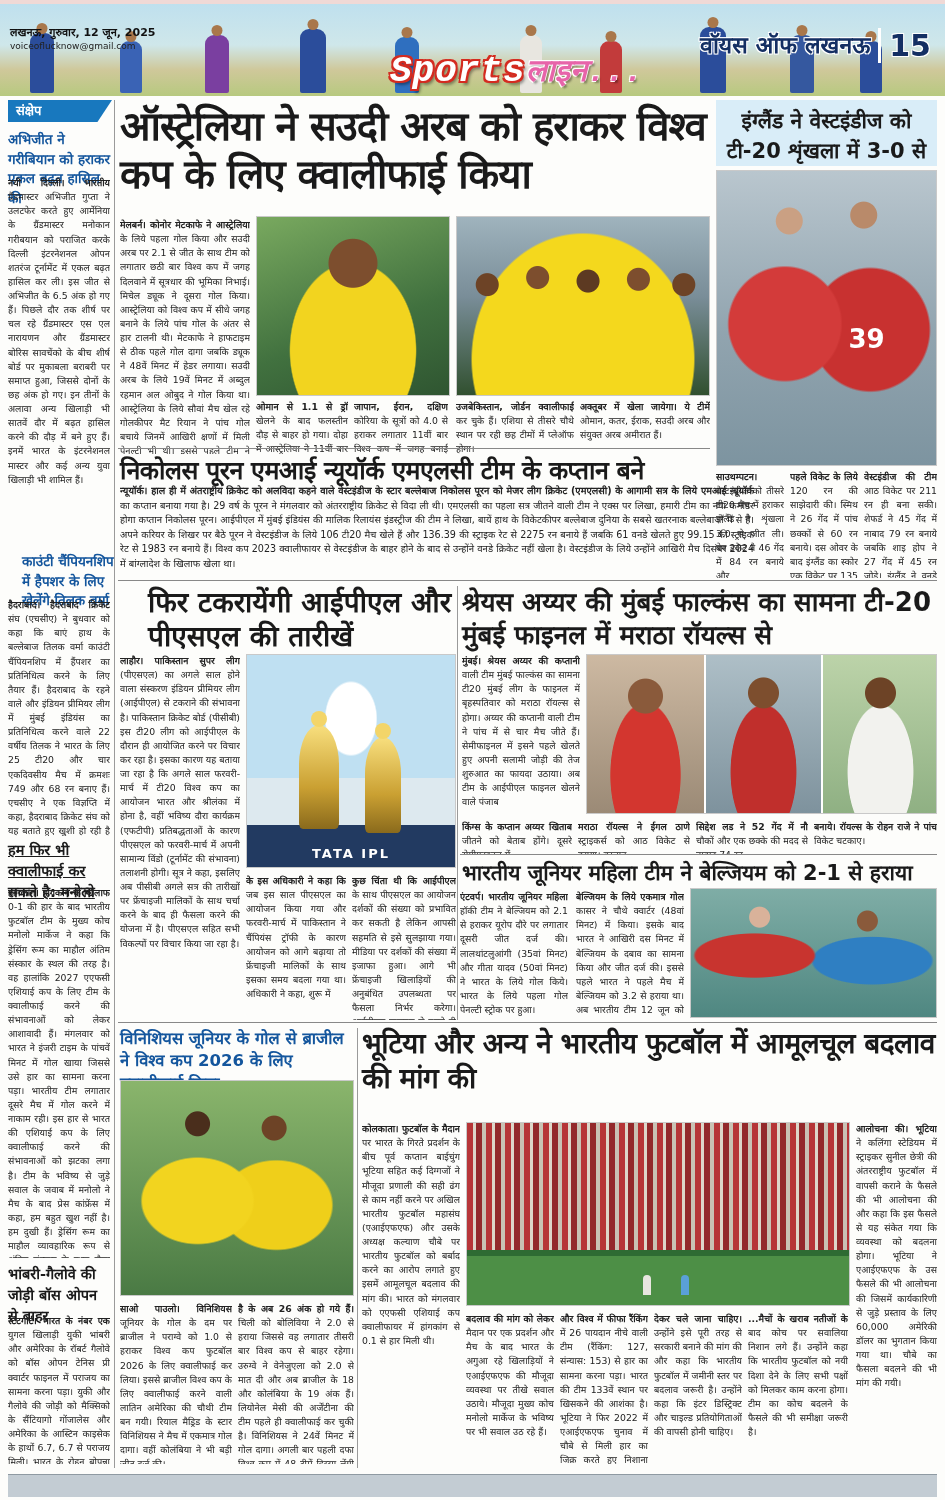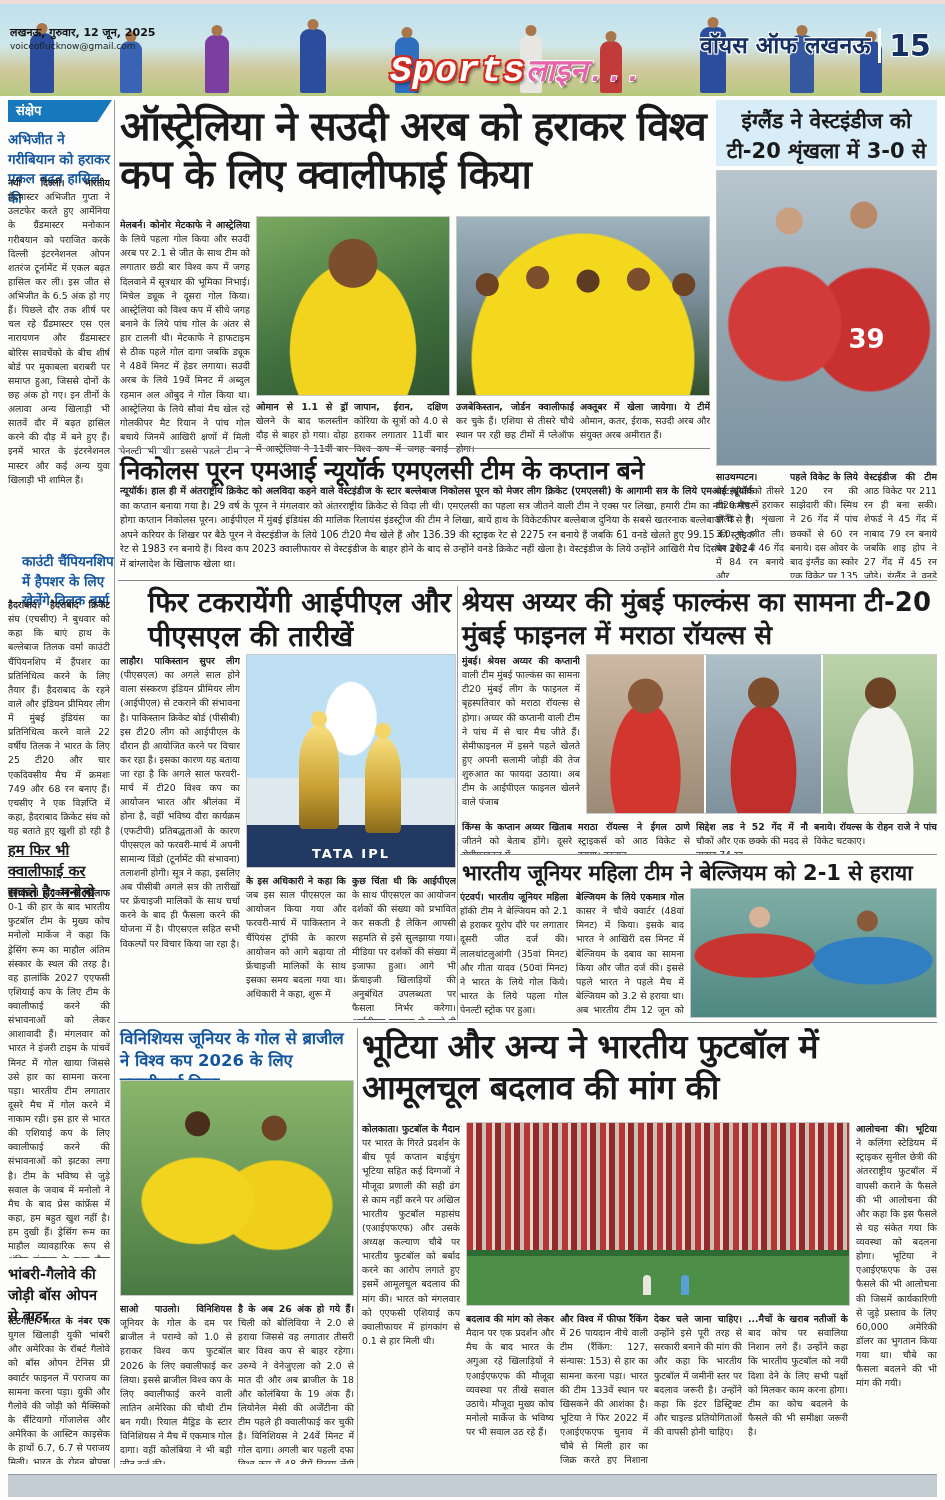--- a/index.html
+++ b/index.html
@@ -89,21 +89,21 @@
   .trophy-label{position:absolute;bottom:6px;width:100%;text-align:center;color:#fff;
     font-weight:bold;font-size:13px;letter-spacing:2px;}
   
   #hl-aus{font-size:40px;font-weight:bold;line-height:1.2;letter-spacing:-1px;}
   #hl-eng{background:#d9edf8;font-size:21px;font-weight:bold;line-height:1.45;text-align:center;padding-top:6px;box-sizing:border-box;}
   #hl-pooran{font-size:25px;font-weight:bold;white-space:nowrap;letter-spacing:-0.5px;}
   #hl-ipl{font-size:28px;font-weight:bold;line-height:1.2;}
   #hl-shreyas{font-size:26px;font-weight:bold;line-height:1.25;}
   #hl-hockey{font-size:21px;font-weight:bold;white-space:nowrap;}
   #hl-vini{font-size:16.5px;font-weight:bold;line-height:1.35;color:#14569d;}
-  #hl-bhutia{font-size:33px;font-weight:bold;line-height:1.25;letter-spacing:-0.5px;}
+  #hl-bhutia{font-size:28px;font-weight:bold;line-height:1.25;letter-spacing:-0.5px;}
   #footerbar{position:absolute;left:8px;top:1474px;width:929px;height:22px;background:#c3ccd3;border-top:1px solid #8f9aa2;}
 </style>
 </head>
 <body>
 
 <div id="page">
 
   <div id="banner">
     <div class="bp" style="left:30px;width:24px;height:60px;background:#2b4d9b;"></div>
     <div class="bp" style="left:120px;width:22px;height:52px;background:#3a63b5;"></div>

